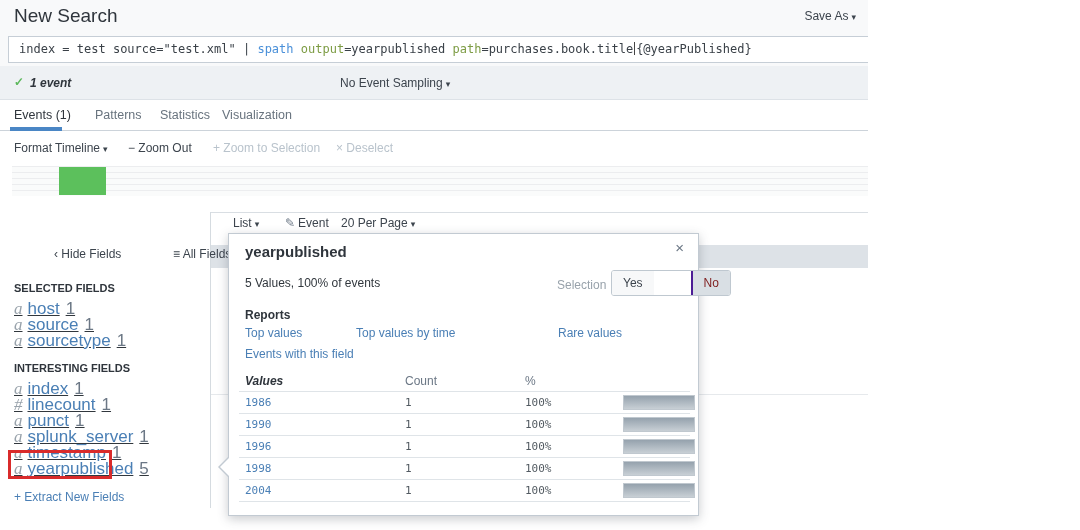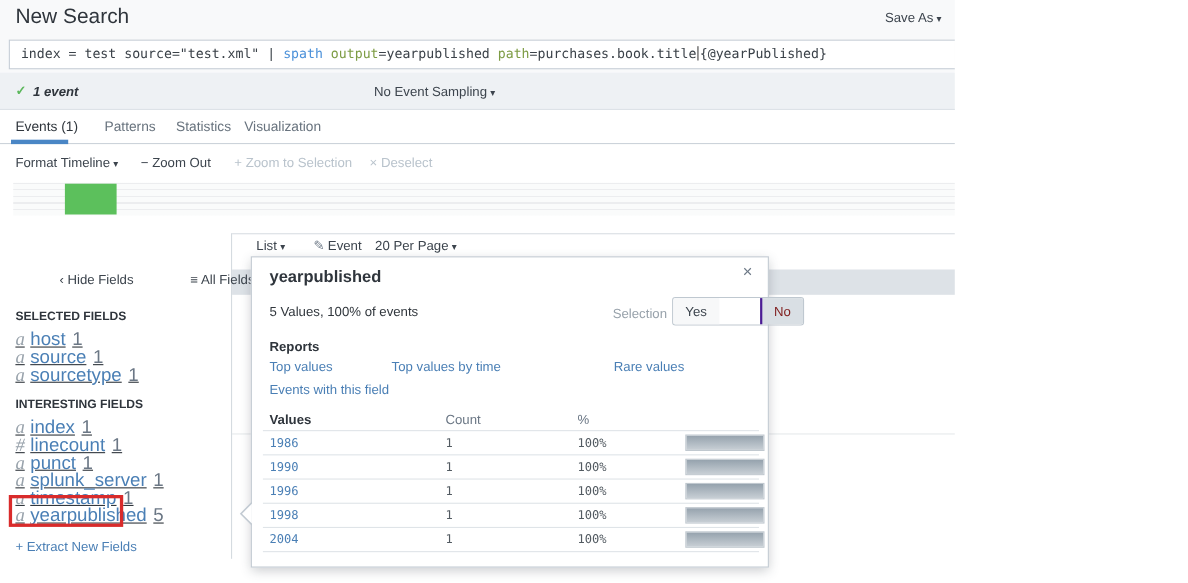--- a/index.html
+++ b/index.html
@@ -80,21 +80,21 @@
   .popup-title { position:absolute; left:16px; top:9px; font-size:15px; font-weight:bold; color:#2f353c; }
   .popup-close { position:absolute; right:14px; top:5px; font-size:15px; color:#6b7785; cursor:pointer; }
   .popup-summary { position:absolute; left:16px; top:42px; color:#31373d; }
   .sel-label { position:absolute; left:328px; top:44px; color:#98a2ab; }
   .seg-group { position:absolute; left:382px; top:36px; height:26px; border:1px solid #bfc8d0; border-radius:3px; overflow:hidden; display:flex;gap:37px; }
   .seg-btn { height:24px; line-height:24px; padding:0 11px; font-size:12px; color:#3c444d; cursor:pointer; background:#f7f8f9; }
   .seg-btn.on { background:#d9dfe4; color:#7f1d1d; border-left:2px solid #4c1d95; }
   .reports-head { position:absolute; left:16px; top:74px; font-weight:bold; color:#2f353c; }
   .pl { position:absolute; color:#4a7fb5; cursor:pointer; }
   .vt-head { position:absolute; top:140px; }
-  .vt-col-values { left:16px; font-weight:bold; color:#2f353c; }
+  .vt-col-values { left:16px; font-weight:bold; color:#2f353c;font-style:italic; }
   .vt-col-count { left:176px; color:#6b7785; }
   .vt-col-pct { left:296px; color:#6b7785; }
   .vt-sep { position:absolute; left:10px; width:451px; height:1px; background:#dfe4e8; }
   .vt-row { position:absolute; left:0; width:471px; height:21px; font-family:"DejaVu Sans Mono", monospace; font-size:11px; }
   .vt-val { position:absolute; left:16px; top:4px; color:#4a7fb5; cursor:pointer; }
   .vt-cnt { position:absolute; left:176px; top:4px; color:#525a61; }
   .vt-pct { position:absolute; left:296px; top:4px; color:#525a61; }
   .pct-bar { position:absolute; left:394px; top:3px; width:72px; height:15px;
     background:linear-gradient(180deg,#95a2ad,#c8cfd5); border:1px solid #c0c8cf; }
 </style>

